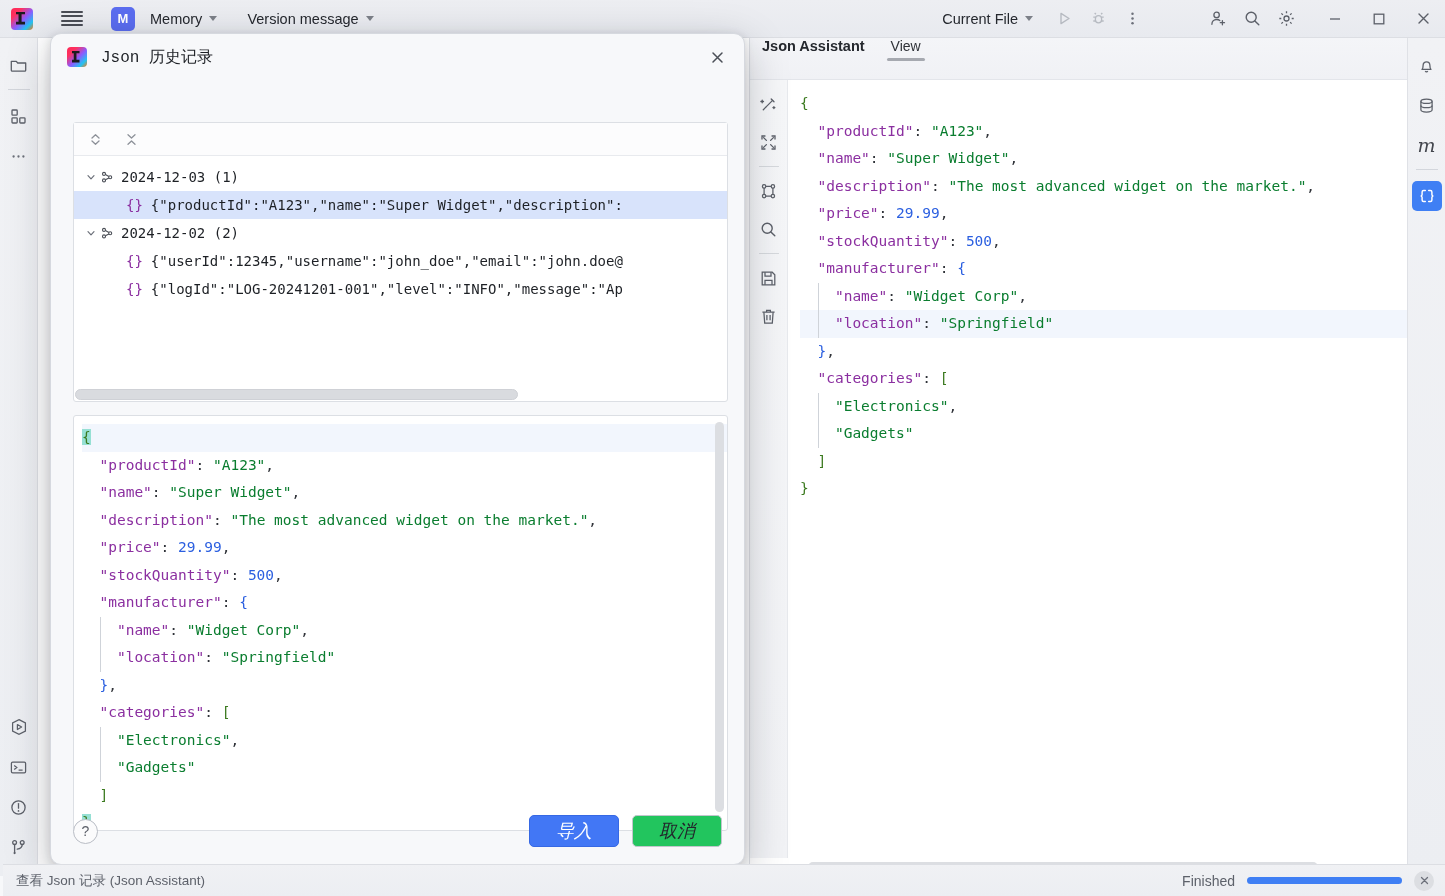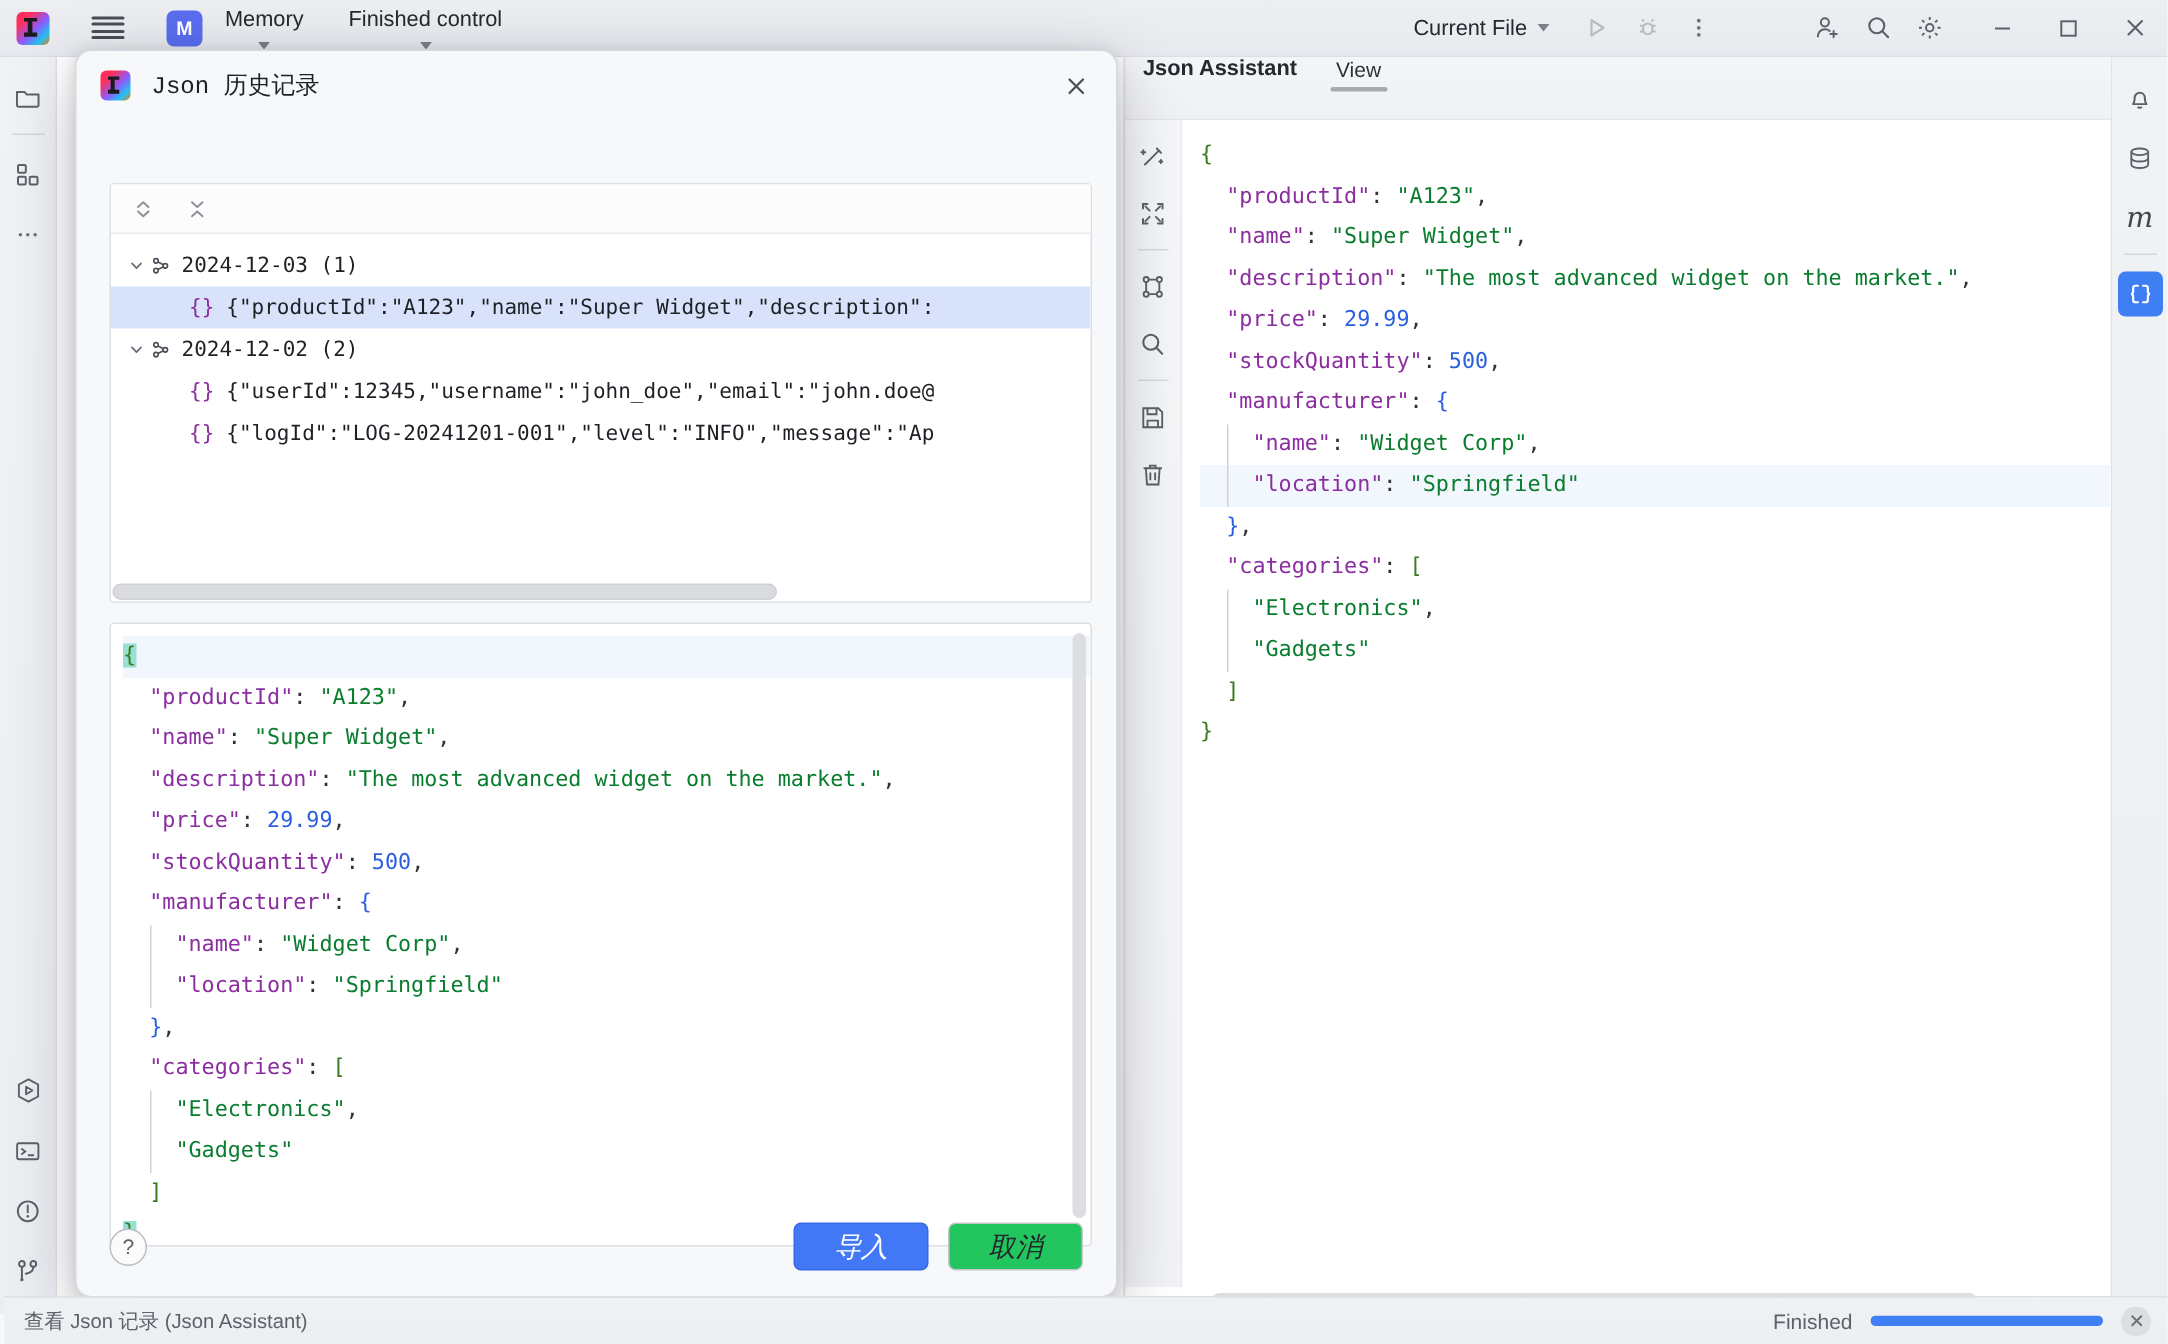--- a/index.html
+++ b/index.html
@@ -22,21 +22,21 @@
   .tb-logo { width: 22px; height: 22px; margin-left: 11px; border-radius: 4px;
     background: linear-gradient(135deg,#fe2857 0%,#fe315f 25%,#8c5bfe 55%,#22c3f2 80%,#f97a12 100%);
     position: relative; }
   .tb-logo::after { content:""; position:absolute; left:5px; top:4px; width:9px; height:13px;
     background: #1b1b1f; clip-path: polygon(0 0,100% 0,100% 22%,62% 22%,62% 78%,100% 78%,100% 100%,0 100%,0 78%,28% 78%,28% 22%,0 22%); }
   .tb-burger { margin-left: 28px; width: 22px; height: 16px; display:flex; flex-direction:column; justify-content:space-between; cursor: pointer; }
   .tb-burger i { display:block; height:2px; background:#4a4d55; border-radius:1px; }
   .tb-proj-badge { margin-left: 28px; width: 24px; height: 24px; border-radius: 5px;
     background: #5b6df0; color:#fff; font-size: 13px; font-weight:700;
     display:flex; align-items:center; justify-content:center; }
-  .tb-item { display:flex; align-items:center; gap:7px; font-size:14.5px; color:#25282e; padding: 3px 6px; border-radius:4px; cursor:pointer;flex-direction:column; }
+  .tb-item { display:flex; align-items:center; gap:7px; font-size:14.5px; color:#25282e; padding: 3px 6px; border-radius:4px; cursor:pointer; }
   .tb-proj-name { margin-left: 9px; }
   .tb-vcs { margin-left: 18px; }
   .chev { width:0;height:0;border-left:4.5px solid transparent;border-right:4.5px solid transparent;border-top:5px solid #7c8088; display:inline-block; }
   .tb-right { margin-left:auto; display:flex; align-items:center; height:100%; }
   .tb-current { font-size:14.5px; color:#25282e; display:flex;align-items:center;gap:7px; cursor:pointer; }
   .ticon { width:34px;height:34px;display:flex;align-items:center;justify-content:center; cursor:pointer; }
   .ticon svg { display:block; }
   .wbtn { width:44px;height:38px;display:flex;align-items:center;justify-content:center;cursor:pointer; }
 
   
@@ -158,21 +158,21 @@
         <i></i>
         <i></i>
         <i></i>
       </div>
     <div class="tb-proj-badge">M</div>
     <div class="tb-item tb-proj-name">
       <span>Memory</span>
       <span class="chev"></span>
     </div>
     <div class="tb-item tb-vcs">
-      <span>Finished control</span>
+      <span>Version message</span>
       <span class="chev"></span>
     </div>
 
     <div class="tb-right">
       <div class="tb-current">
         <span>Current File</span>
         <span class="chev"></span>
       </div>
       <div class="ticon" style="margin-left:14px">
         <svg width="17" height="17" viewBox="0 0 17 17">

